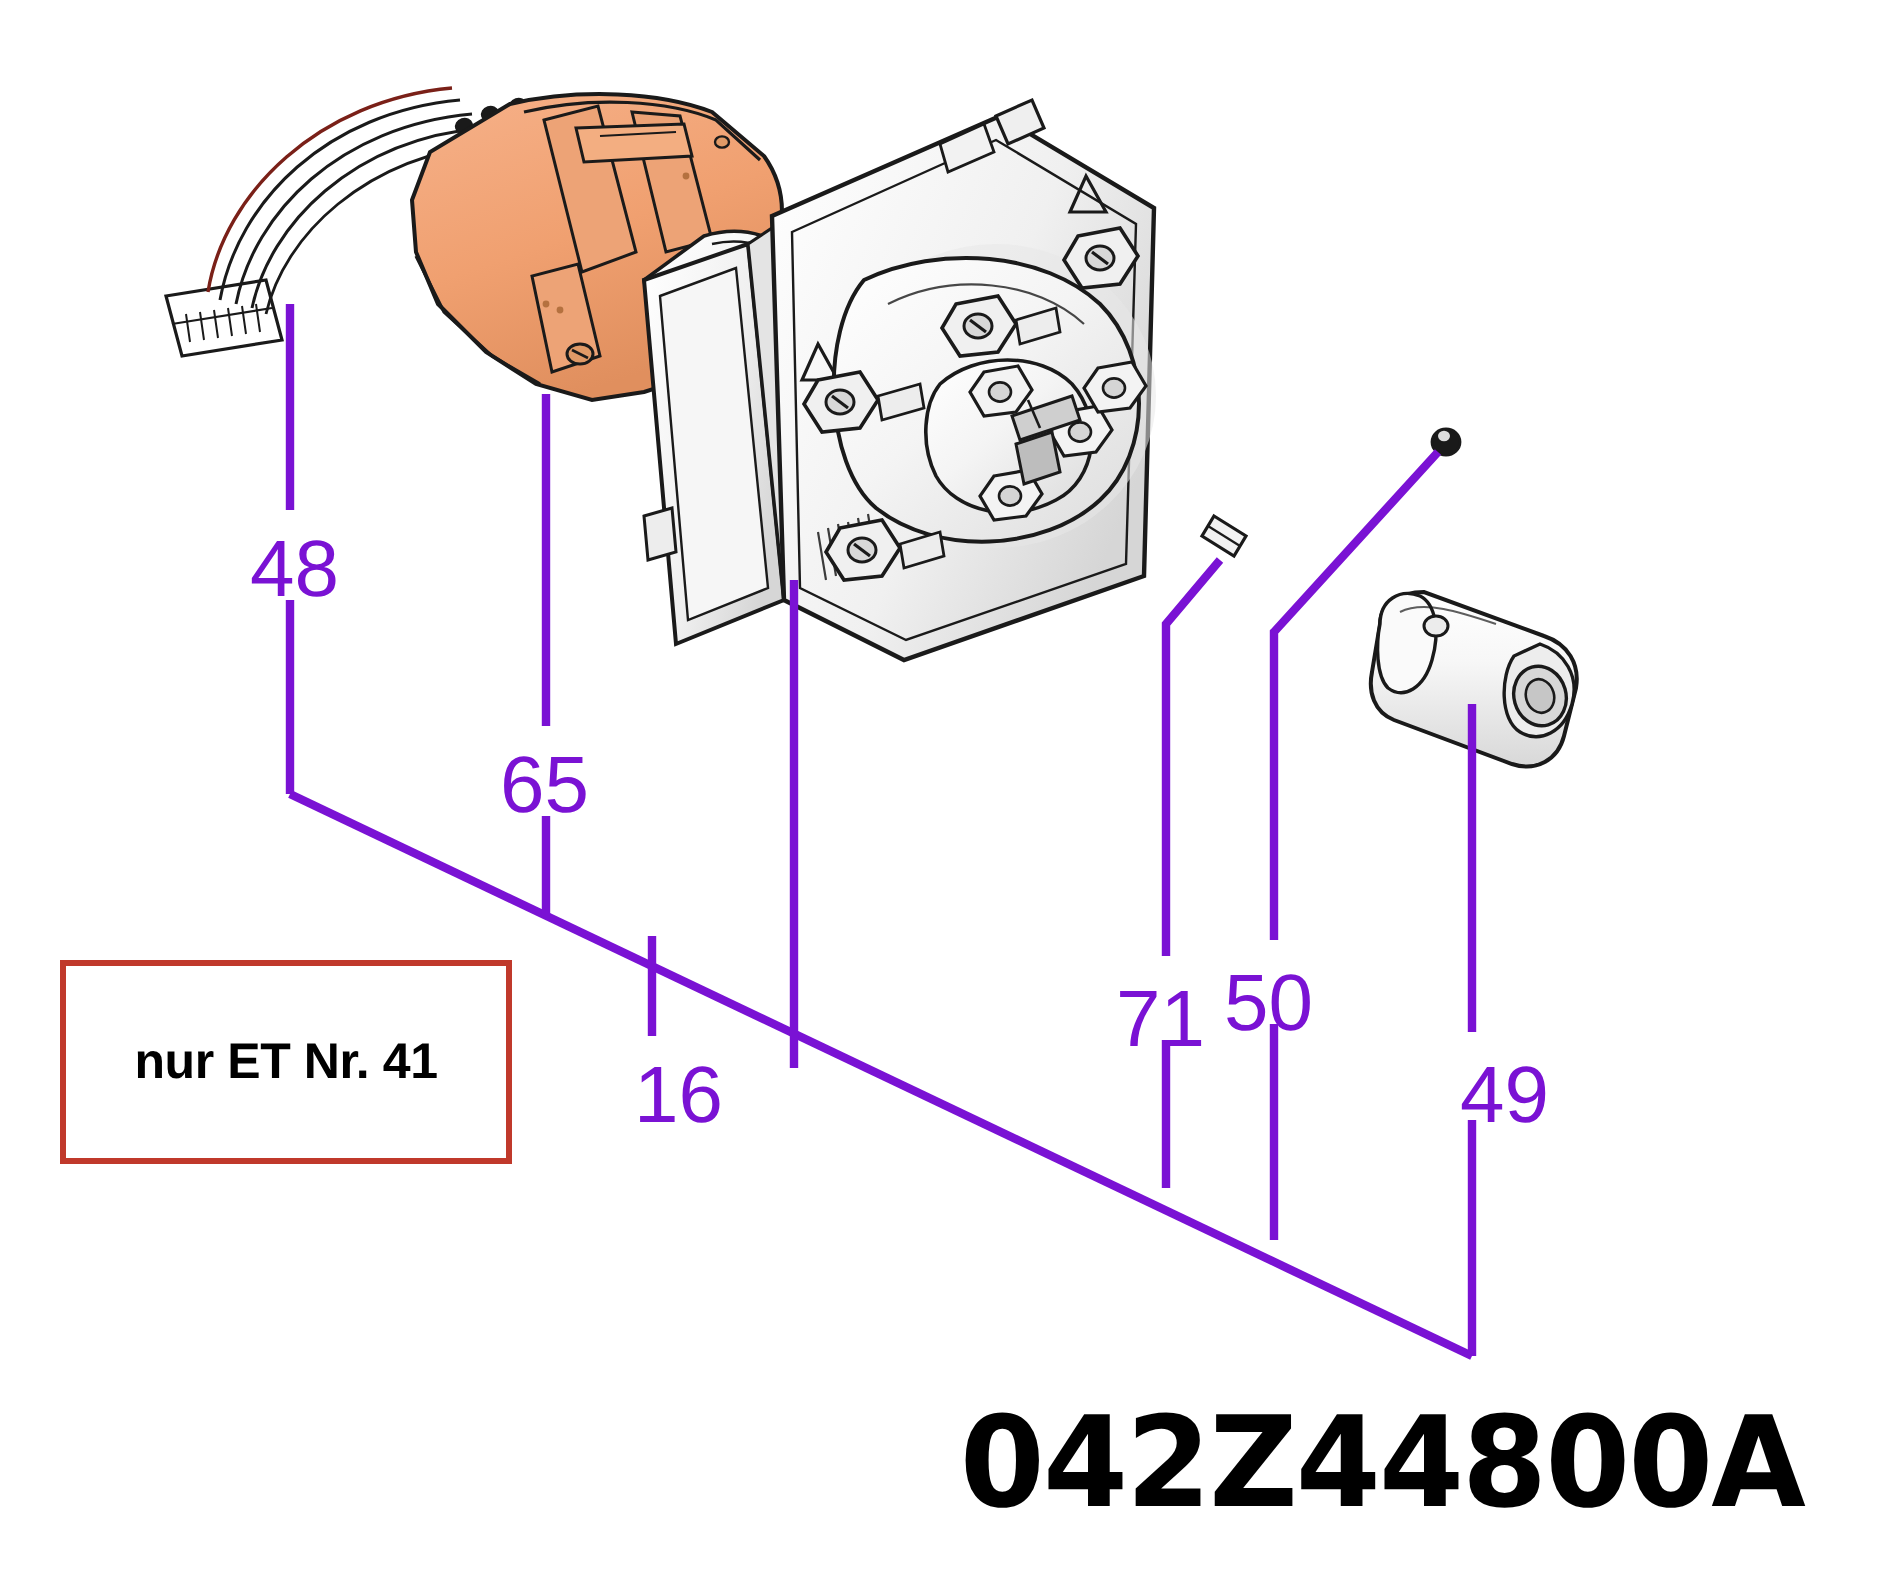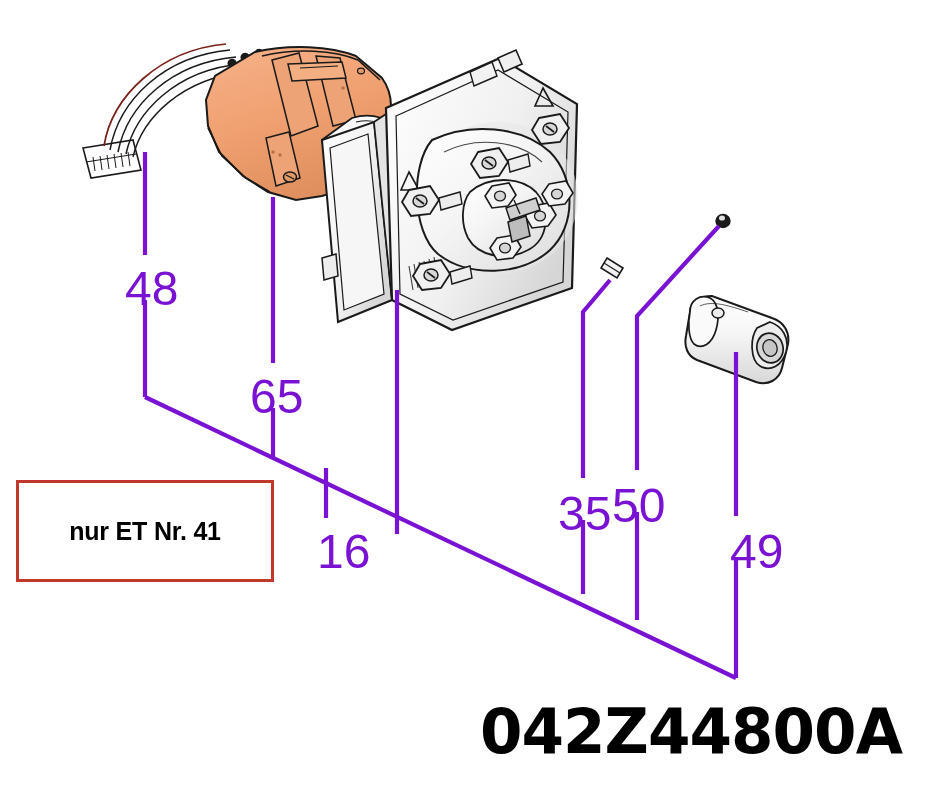--- a/index.html
+++ b/index.html
@@ -11,22 +11,22 @@
   }
   #sheet{
     position:absolute;left:0;top:0;width:940px;height:788px;
     background:#ffffff;
   }
   #art{position:absolute;left:0;top:0;width:940px;height:788px;}
 
   
   .note-box{
     position:absolute;
-    left:16px;top:480px;
-    width:258px;height:102px;
+    left:30px;top:480px;
+    width:226px;height:102px;
     box-sizing:border-box;
     border:3px solid #c0392b;
     background:#ffffff;
     display:flex;flex-direction:column;
     align-items:center;justify-content:center;
     line-height:1.28;
   }
   .note-line{
     font-weight:bold;
     font-size:25px;
@@ -47,21 +47,21 @@
     letter-spacing:-1px;
     color:#000000;
     line-height:1;
     transform:scaleX(0.97);
     transform-origin:right center;
   }
 
   
   .callout{
     position:absolute;
-    font-size:48px;
+    font-size:40px;
     color:#7a12d4;
     line-height:1;
     white-space:nowrap;
     font-weight:normal;
   }
 </style>
 </head>
 <body>
 
 <div id="sheet">
@@ -310,19 +310,19 @@
     </g>
   </svg>
 
   <div class="note-box">
     <div class="note-line">nur ET Nr. 41</div>
   </div>
 
   <div class="callout" style="left:125px;top:265px;">48</div>
   <div class="callout" style="left:250px;top:373px;">65</div>
   <div class="callout" style="left:317px;top:528px;">16</div>
-  <div class="callout" style="left:558px;top:490px;">35</div>
+  <div class="callout" style="left:558px;top:490px;">71</div>
   <div class="callout" style="left:612px;top:482px;">50</div>
   <div class="callout" style="left:730px;top:528px;">49</div>
 
   <div class="part-number">042Z44800A</div>
 
 </div>
 
 </body></html>

